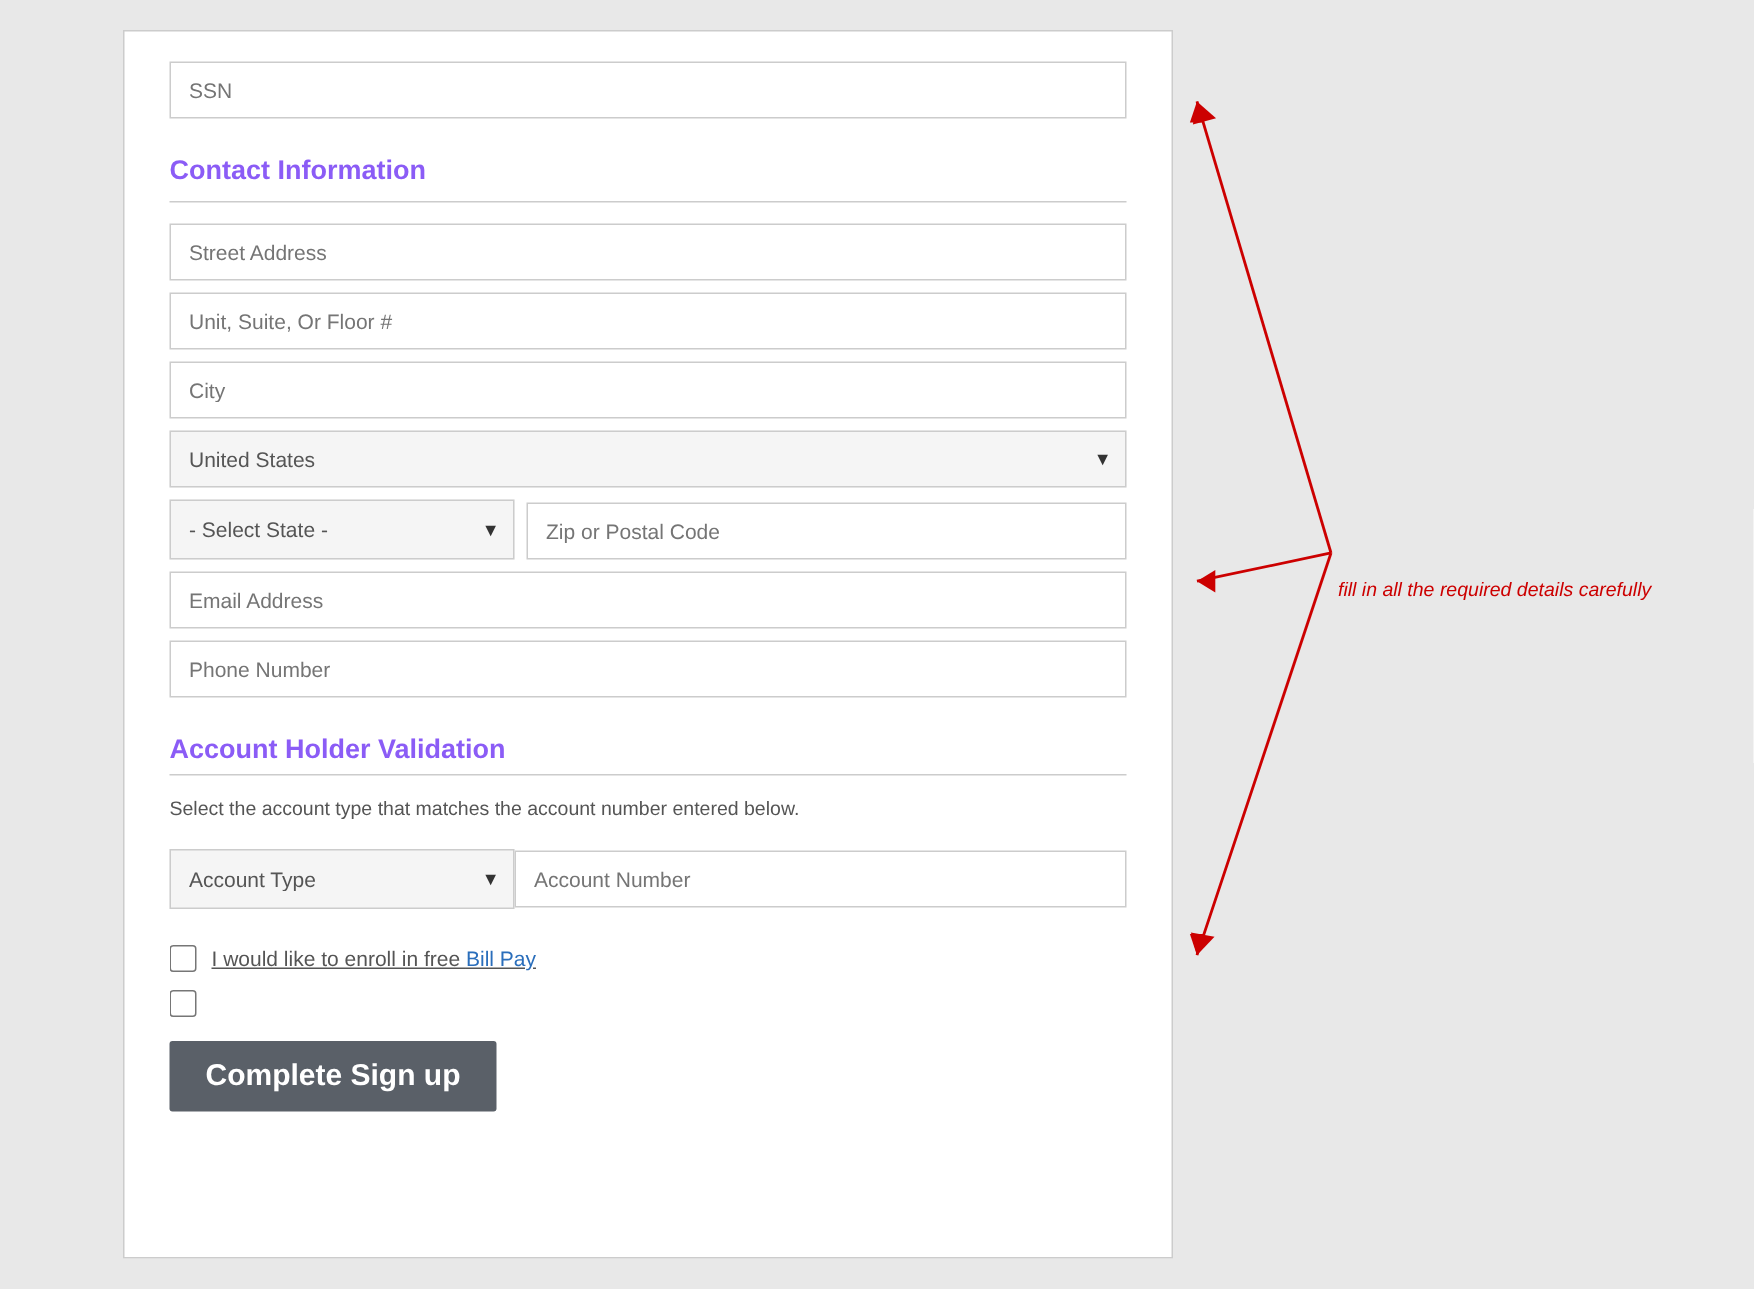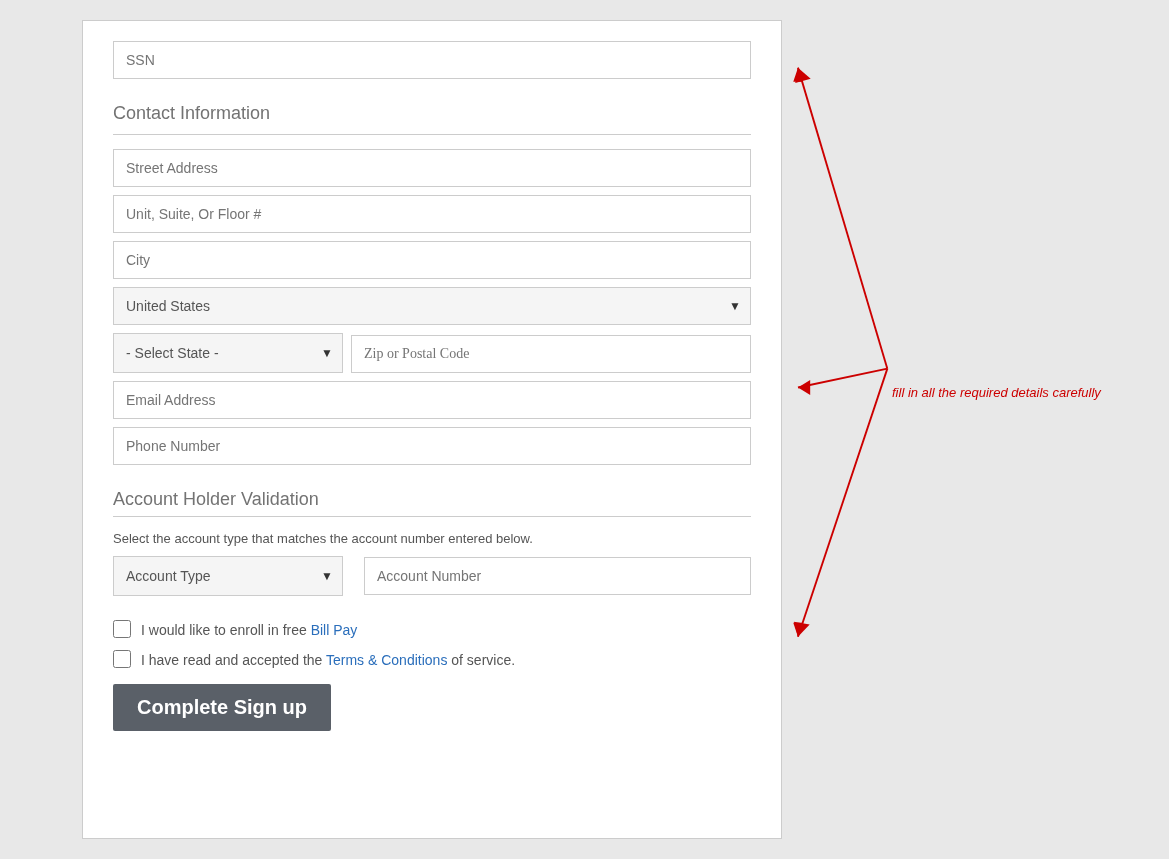--- a/index.html
+++ b/index.html
@@ -36,22 +36,22 @@
       padding: 10px 12px;
       border: 1px solid #ccc;
       font-size: 14px;
       color: #999;
       background: #fff;
       outline: none;
       margin-bottom: 8px;
     }
     .section-title {
       font-size: 18px;
-      font-weight: normal;
-      color: #737373;
+      font-weight: bold;
+      color: #8b5cf6;
       margin-bottom: 10px;
       margin-top: 8px;
     }
     .section-divider {
       border: none;
       border-top: 1px solid #ccc;
       margin-bottom: 14px;
     }
     .ssn-input-row {
       margin-bottom: 16px;
@@ -97,59 +97,59 @@
     .state-select-wrapper {
       flex: 0 0 230px;
     }
     .state-select-wrapper select {
       width: 100%;
       height: 40px;
     }
     .zip-input {
       flex: 1;
       margin-bottom: 0;
-      font-family: Liberation Serif, serif;
     }
     .account-holder-section {
       margin-top: 16px;
     }
     .account-holder-section .section-title {
       margin-bottom: 6px;
     }
     .account-subtitle {
       font-size: 13px;
       color: #555;
-      margin-bottom: 10px;
+      margin-bottom: 20px;
     }
     .account-row {
       display: flex;
-      gap: 21px;
+      gap: 0;
       align-items: center;
     }
     .account-type-wrapper {
       flex: 0 0 230px;
     }
     .account-type-wrapper select {
       width: 100%;
       height: 40px;
       background: #f5f5f5;
     }
     .account-number-input {
       flex: 1;
       margin-bottom: 0;
     }
     .checkboxes-section {
       margin-top: 24px;
     }
     .checkbox-row {
       display: flex;
-      align-items: flex-end;
+      align-items: center;
       margin-bottom: 12px;
       font-size: 14px;
       color: #555;
+      text-decoration: underline;
     }
     .checkbox-row input[type="checkbox"] {
       width: 18px;
       height: 18px;
       margin-right: 10px;
       border: 1px solid #aaa;
       background: #fff;
       cursor: pointer;
       flex-shrink: 0;
     }
@@ -315,23 +315,20 @@
     
     <div class="checkboxes-section">
       <div class="checkbox-row">
         <input type="checkbox" style="">
         <span>
           <span>I would like to enroll in free </span><a href="#">Bill Pay</a>
         </span>
       </div>
       <div class="checkbox-row">
         <input type="checkbox" style="">
-        <span>
-          <span>I have read and accepted the </span><a href="#">Terms &amp; Conditions</a><span> of service.</span>
-        </span>
       </div>
     </div>
 
     
     <button class="complete-btn">Complete Sign up</button>
   </div>
 
   <div class="right-area">
     <div class="annotation-container">
 

